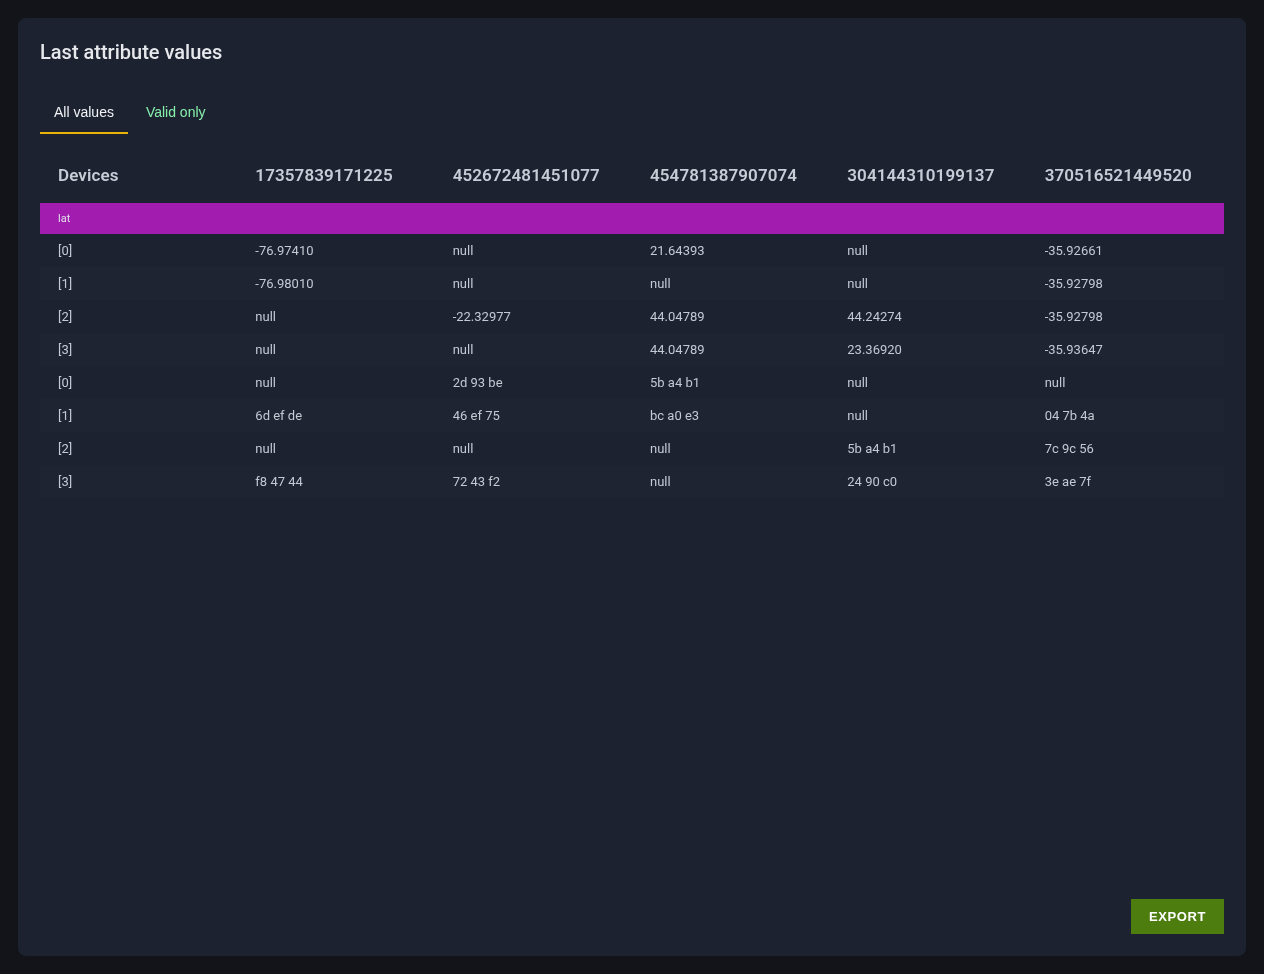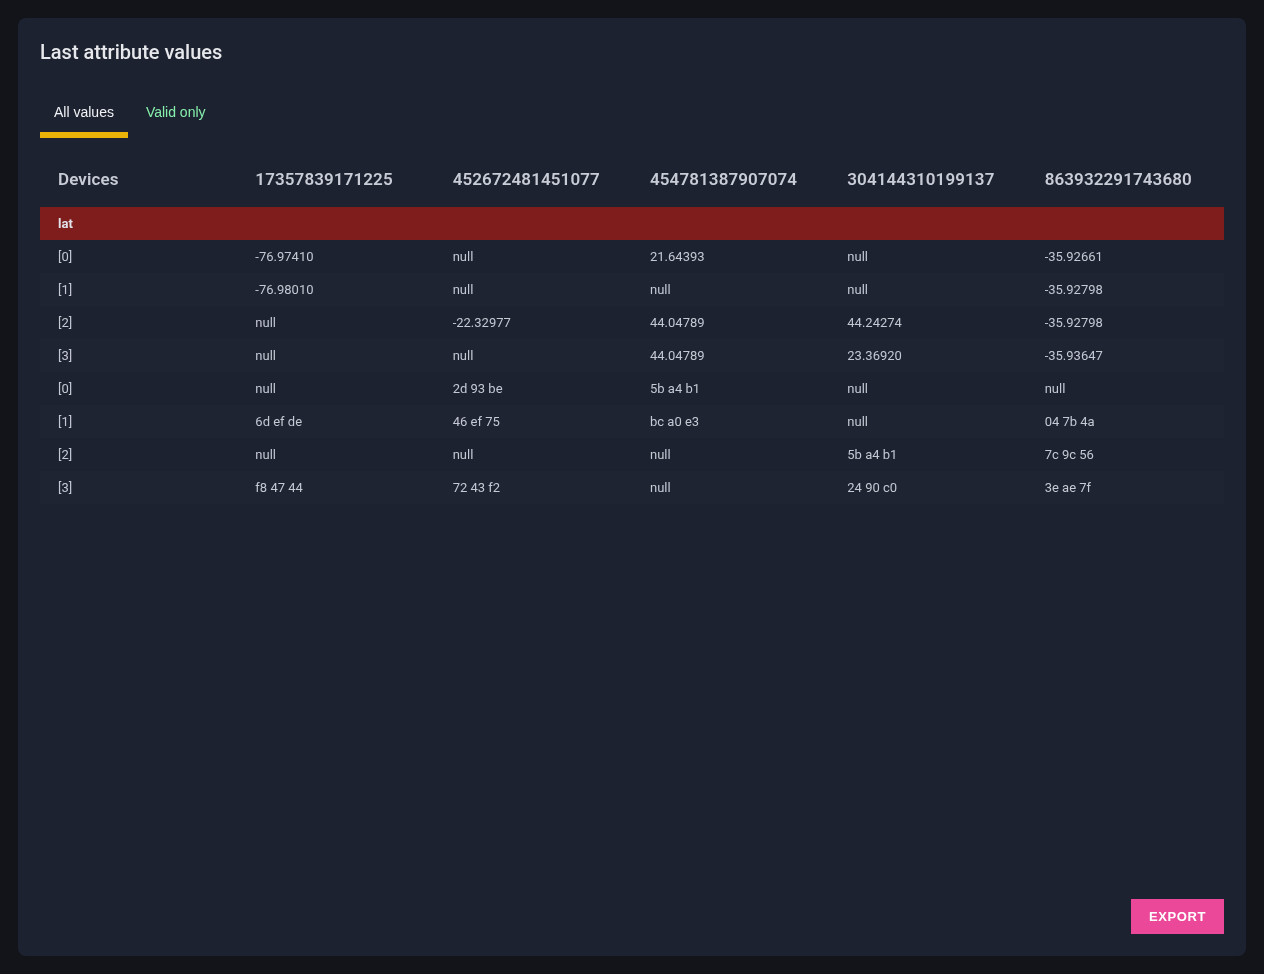--- a/index.html
+++ b/index.html
@@ -40,21 +40,21 @@
       padding: 10px 14px 12px 14px;
       font-size: 14px;
       font-weight: 500;
       color: #86efac;
       cursor: pointer;
       border: none;
       background: none;
     }
     .tab.active {
       color: #f1f3f6;
-      border-bottom: 6px solid #eab308;
+      border-bottom: 2px solid #eab308;
     }
     .table-wrap {
       flex: 1;
       padding: 12px 22px 0 22px;
       overflow: auto;
     }
     table {
       width: 100%;
       border-collapse: collapse;
       table-layout: fixed;
@@ -70,33 +70,33 @@
     td {
       font-size: 13px;
       color: #c4c9d4;
       padding: 9px 18px;
       border: none;
     }
     tbody tr.data-row:nth-child(odd) {
       background: rgba(255,255,255,0.012);
     }
     tr.group-row td {
-      background: #7f1d1d;
+      background: #a21caf;
       color: #dfe2e8;
-      font-weight: 700;
-      font-size: 13px;
+      font-weight: 400;
+      font-size: 11px;
       padding: 9px 18px;
     }
     .footer {
       padding: 18px 22px 22px;
       display: flex;
       justify-content: flex-end;
     }
     .export-btn {
-      background: #ec4899;
+      background: #4d7c0f;
       color: #ffffff;
       border: none;
       border-radius: 0;
       padding: 10px 18px;
       font-size: 13px;
       font-weight: 600;
       letter-spacing: 0.6px;
       cursor: pointer;
     }
   </style>
@@ -113,21 +113,21 @@
 
   <div class="table-wrap">
     <table>
       <thead>
         <tr>
           <th>Devices</th>
           <th>17357839171225</th>
           <th>452672481451077</th>
           <th>454781387907074</th>
           <th>304144310199137</th>
-          <th>863932291743680</th>
+          <th>370516521449520</th>
         </tr>
       </thead>
       <tbody>
 
         <tr class="group-row">
           <td colspan="6">lat</td>
         </tr>
         <tr class="data-row">
           <td>[0]</td>
           <td>-76.97410</td>

